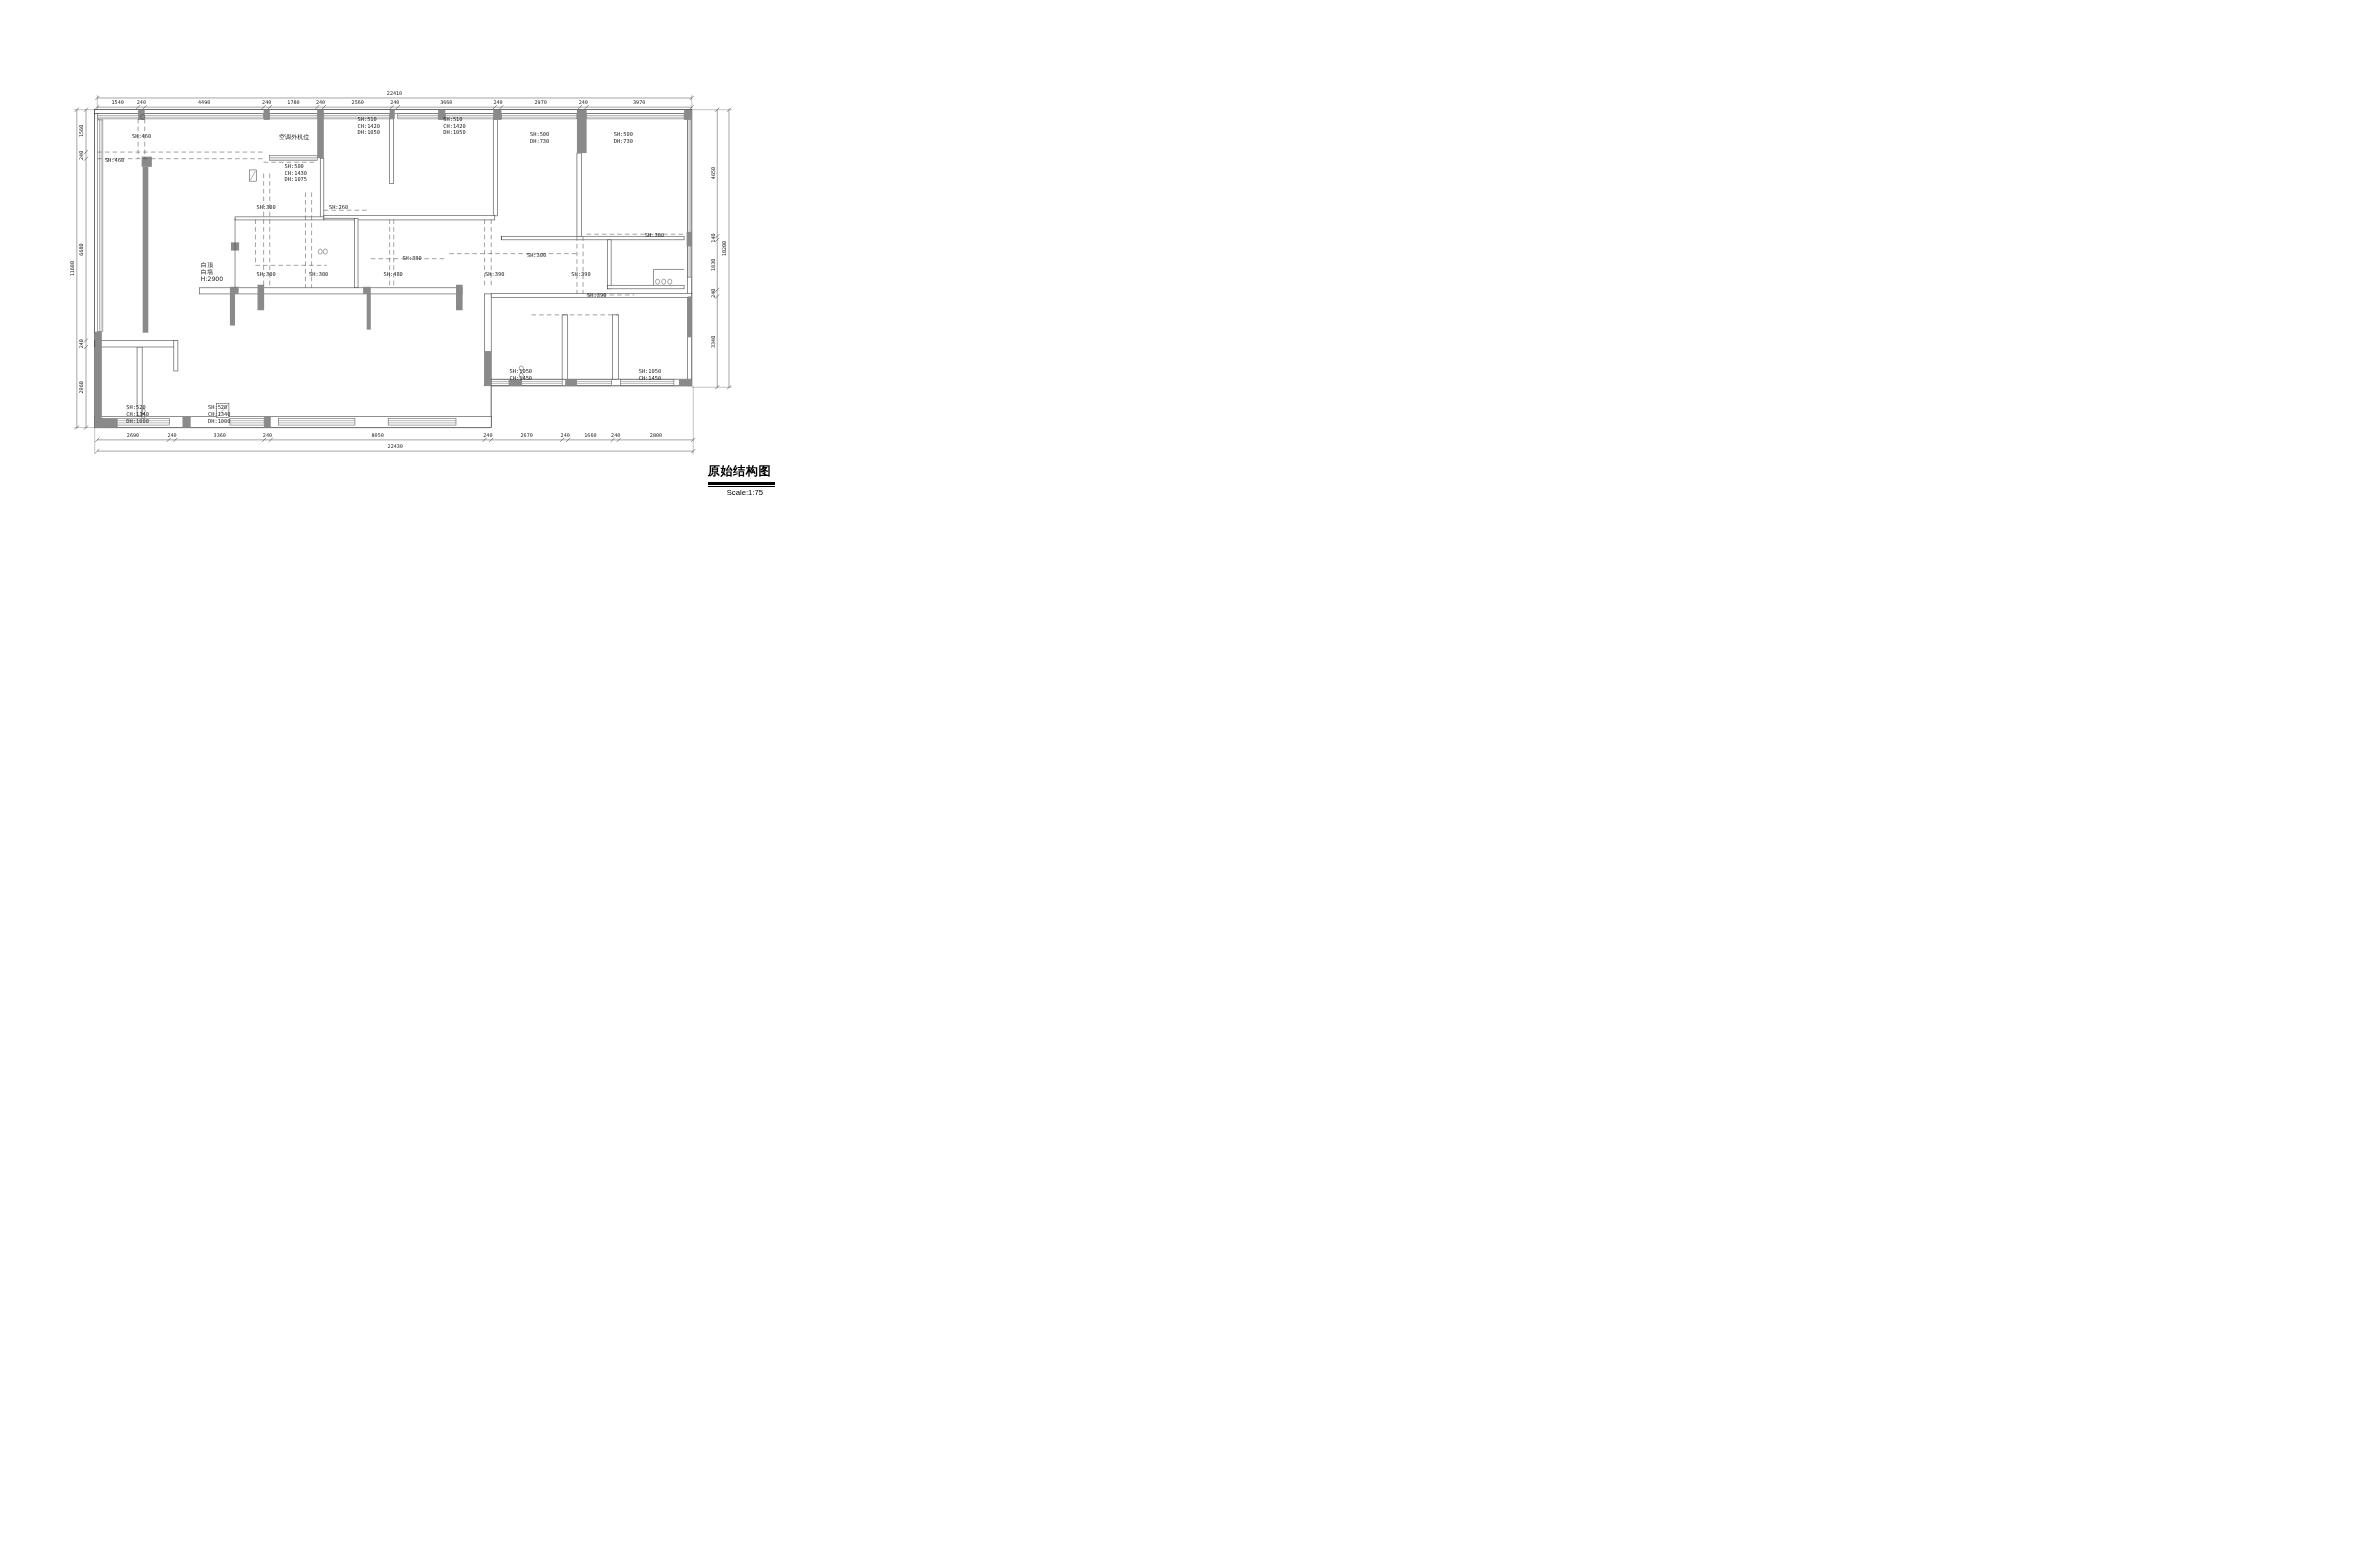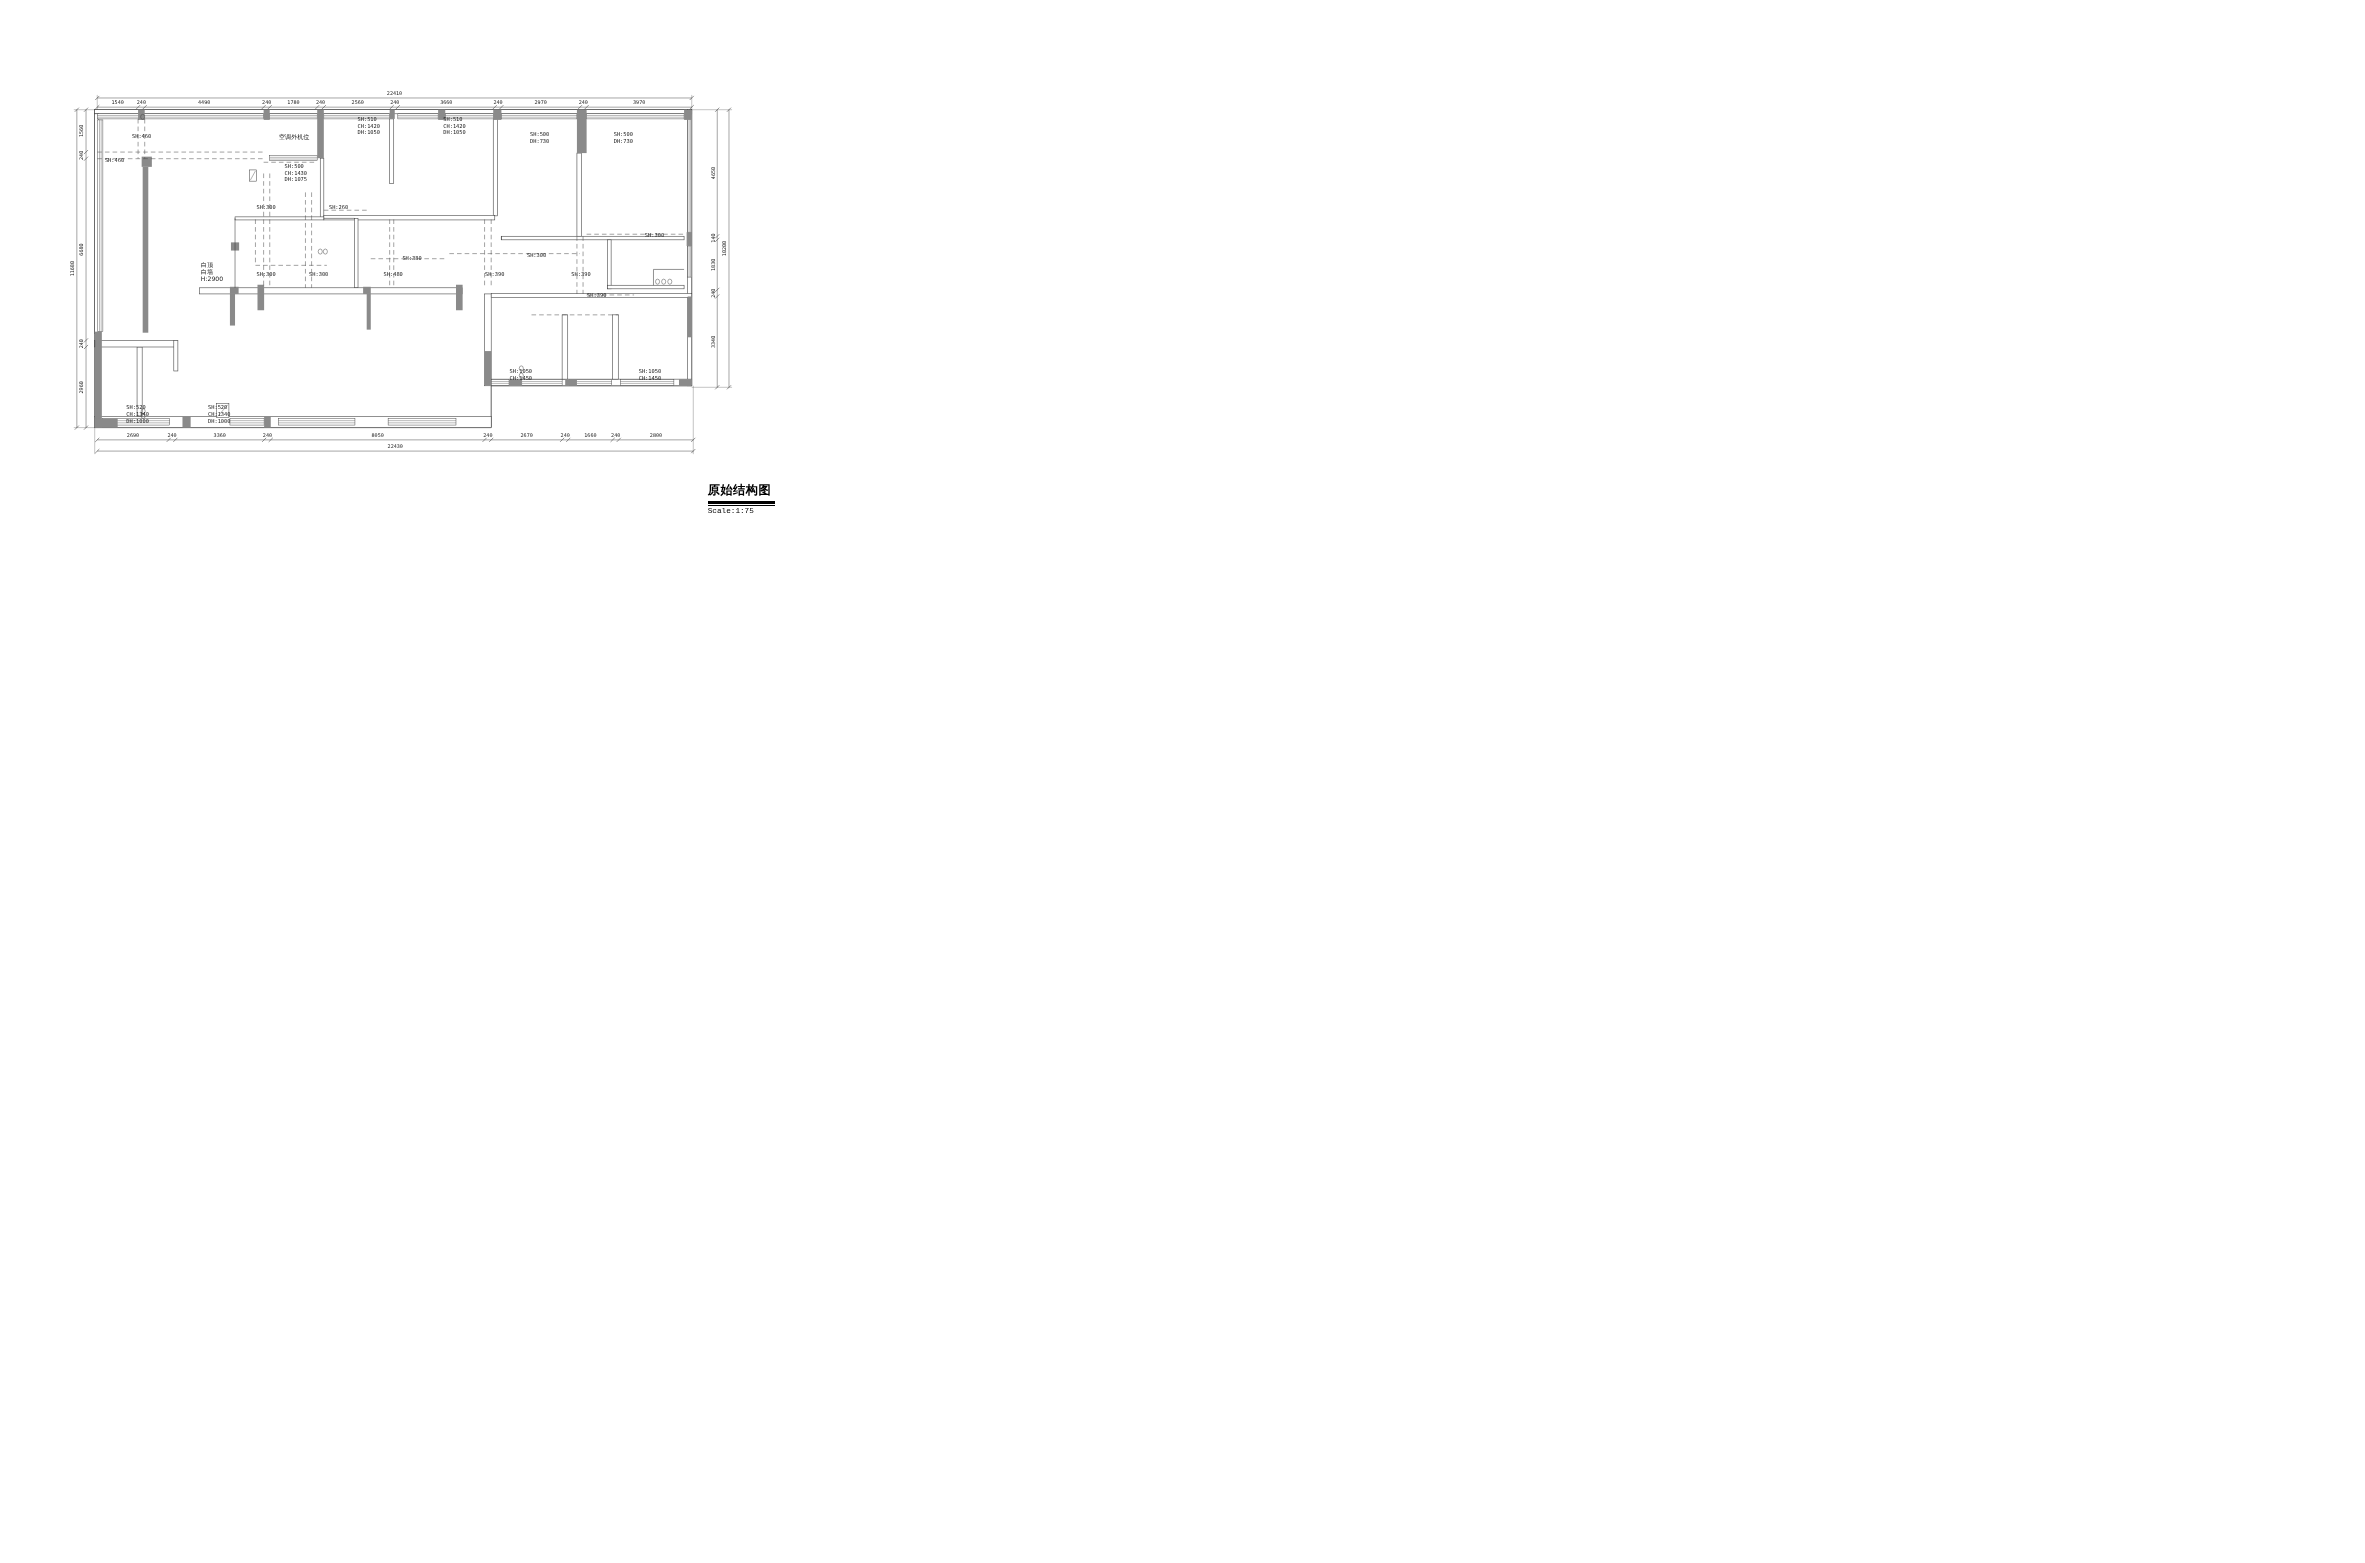--- a/index.html
+++ b/index.html
@@ -1,22 +1,22 @@
 <!DOCTYPE html>
 <html style="font-size:8.2px"><head>
 <meta charset="utf-8">
 <style>
   html,body{margin:0;padding:0;background:#ffffff;font-family:"DejaVu Sans",sans-serif;}
   .sheet{position:relative;width:789px;height:521px;background:#ffffff;overflow:hidden;}
   svg text{user-select:none;}
-  .titleblock{position:absolute;right:14.3px;bottom:6px;width:67px;}
+  .titleblock{position:absolute;right:14.3px;bottom:24px;width:67px;}
   .titleblock .t{font-family:"DejaVu Sans",sans-serif;font-weight:bold;font-size:12.2px;color:#000;letter-spacing:0.5px;white-space:nowrap;}
   .titleblock .bar{height:2.6px;background:#000;margin-top:1.5px;}
   .titleblock .thin{height:0.5px;background:#000;margin-top:1.5px;}
-  .titleblock .s{font-family:Liberation Mono, monospace;font-size:7.7px;color:#000;margin-top:1.5px;}
+  .titleblock .s{font-family:Liberation Sans, sans-serif;font-size:7.7px;color:#000;margin-top:1.5px;margin-left:19px;}
 </style>
 </head>
 <body>
 
 <div class="sheet">
   <svg id="plan" width="789" height="521" viewBox="0 0 1545 1021" xmlns="http://www.w3.org/2000/svg">
       <polygon points="185,215 1355,215 1355,756 962,756 962,838 185,838" fill="none" stroke="#3c3c3c" stroke-width="1.6"></polygon>
       <rect x="185" y="215" width="1170" height="8" fill="#ffffff" stroke="#3c3c3c" stroke-width="1.1"></rect>
       <rect x="185" y="223" width="8" height="430" fill="#ffffff" stroke="#3c3c3c" stroke-width="1.1"></rect>
       <rect x="1347" y="215" width="8" height="541" fill="#ffffff" stroke="#3c3c3c" stroke-width="1.1"></rect>

